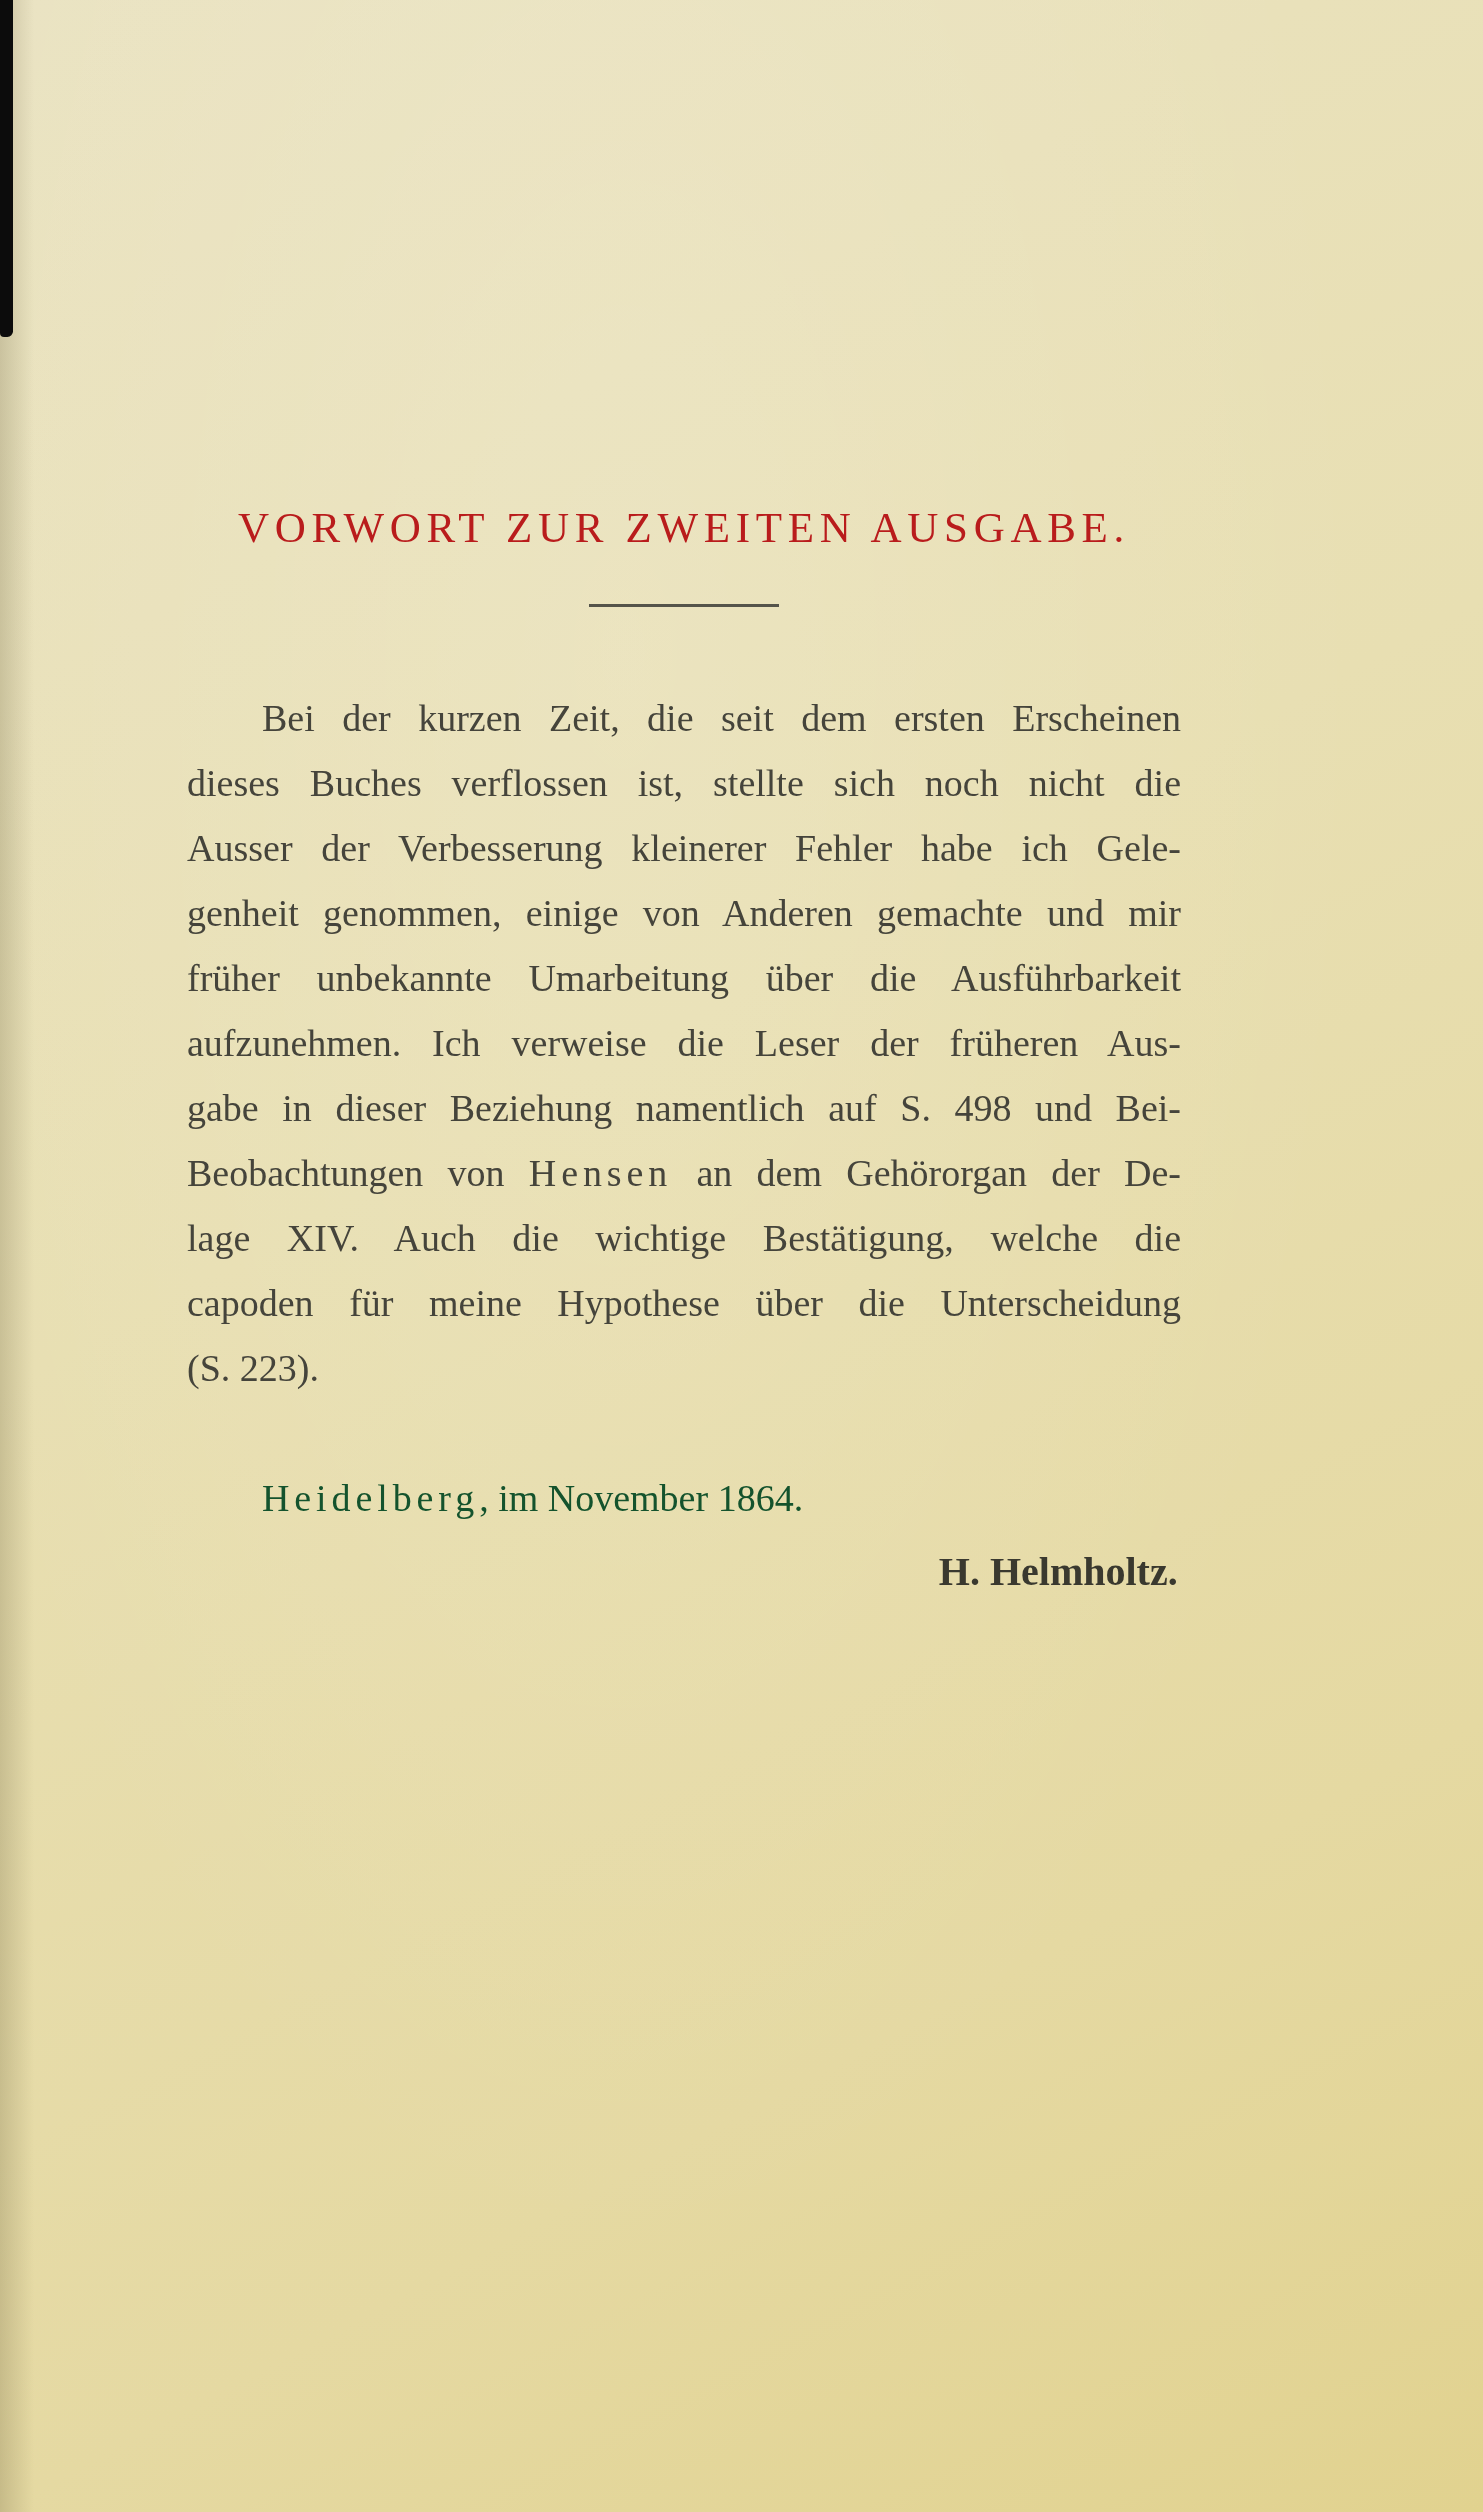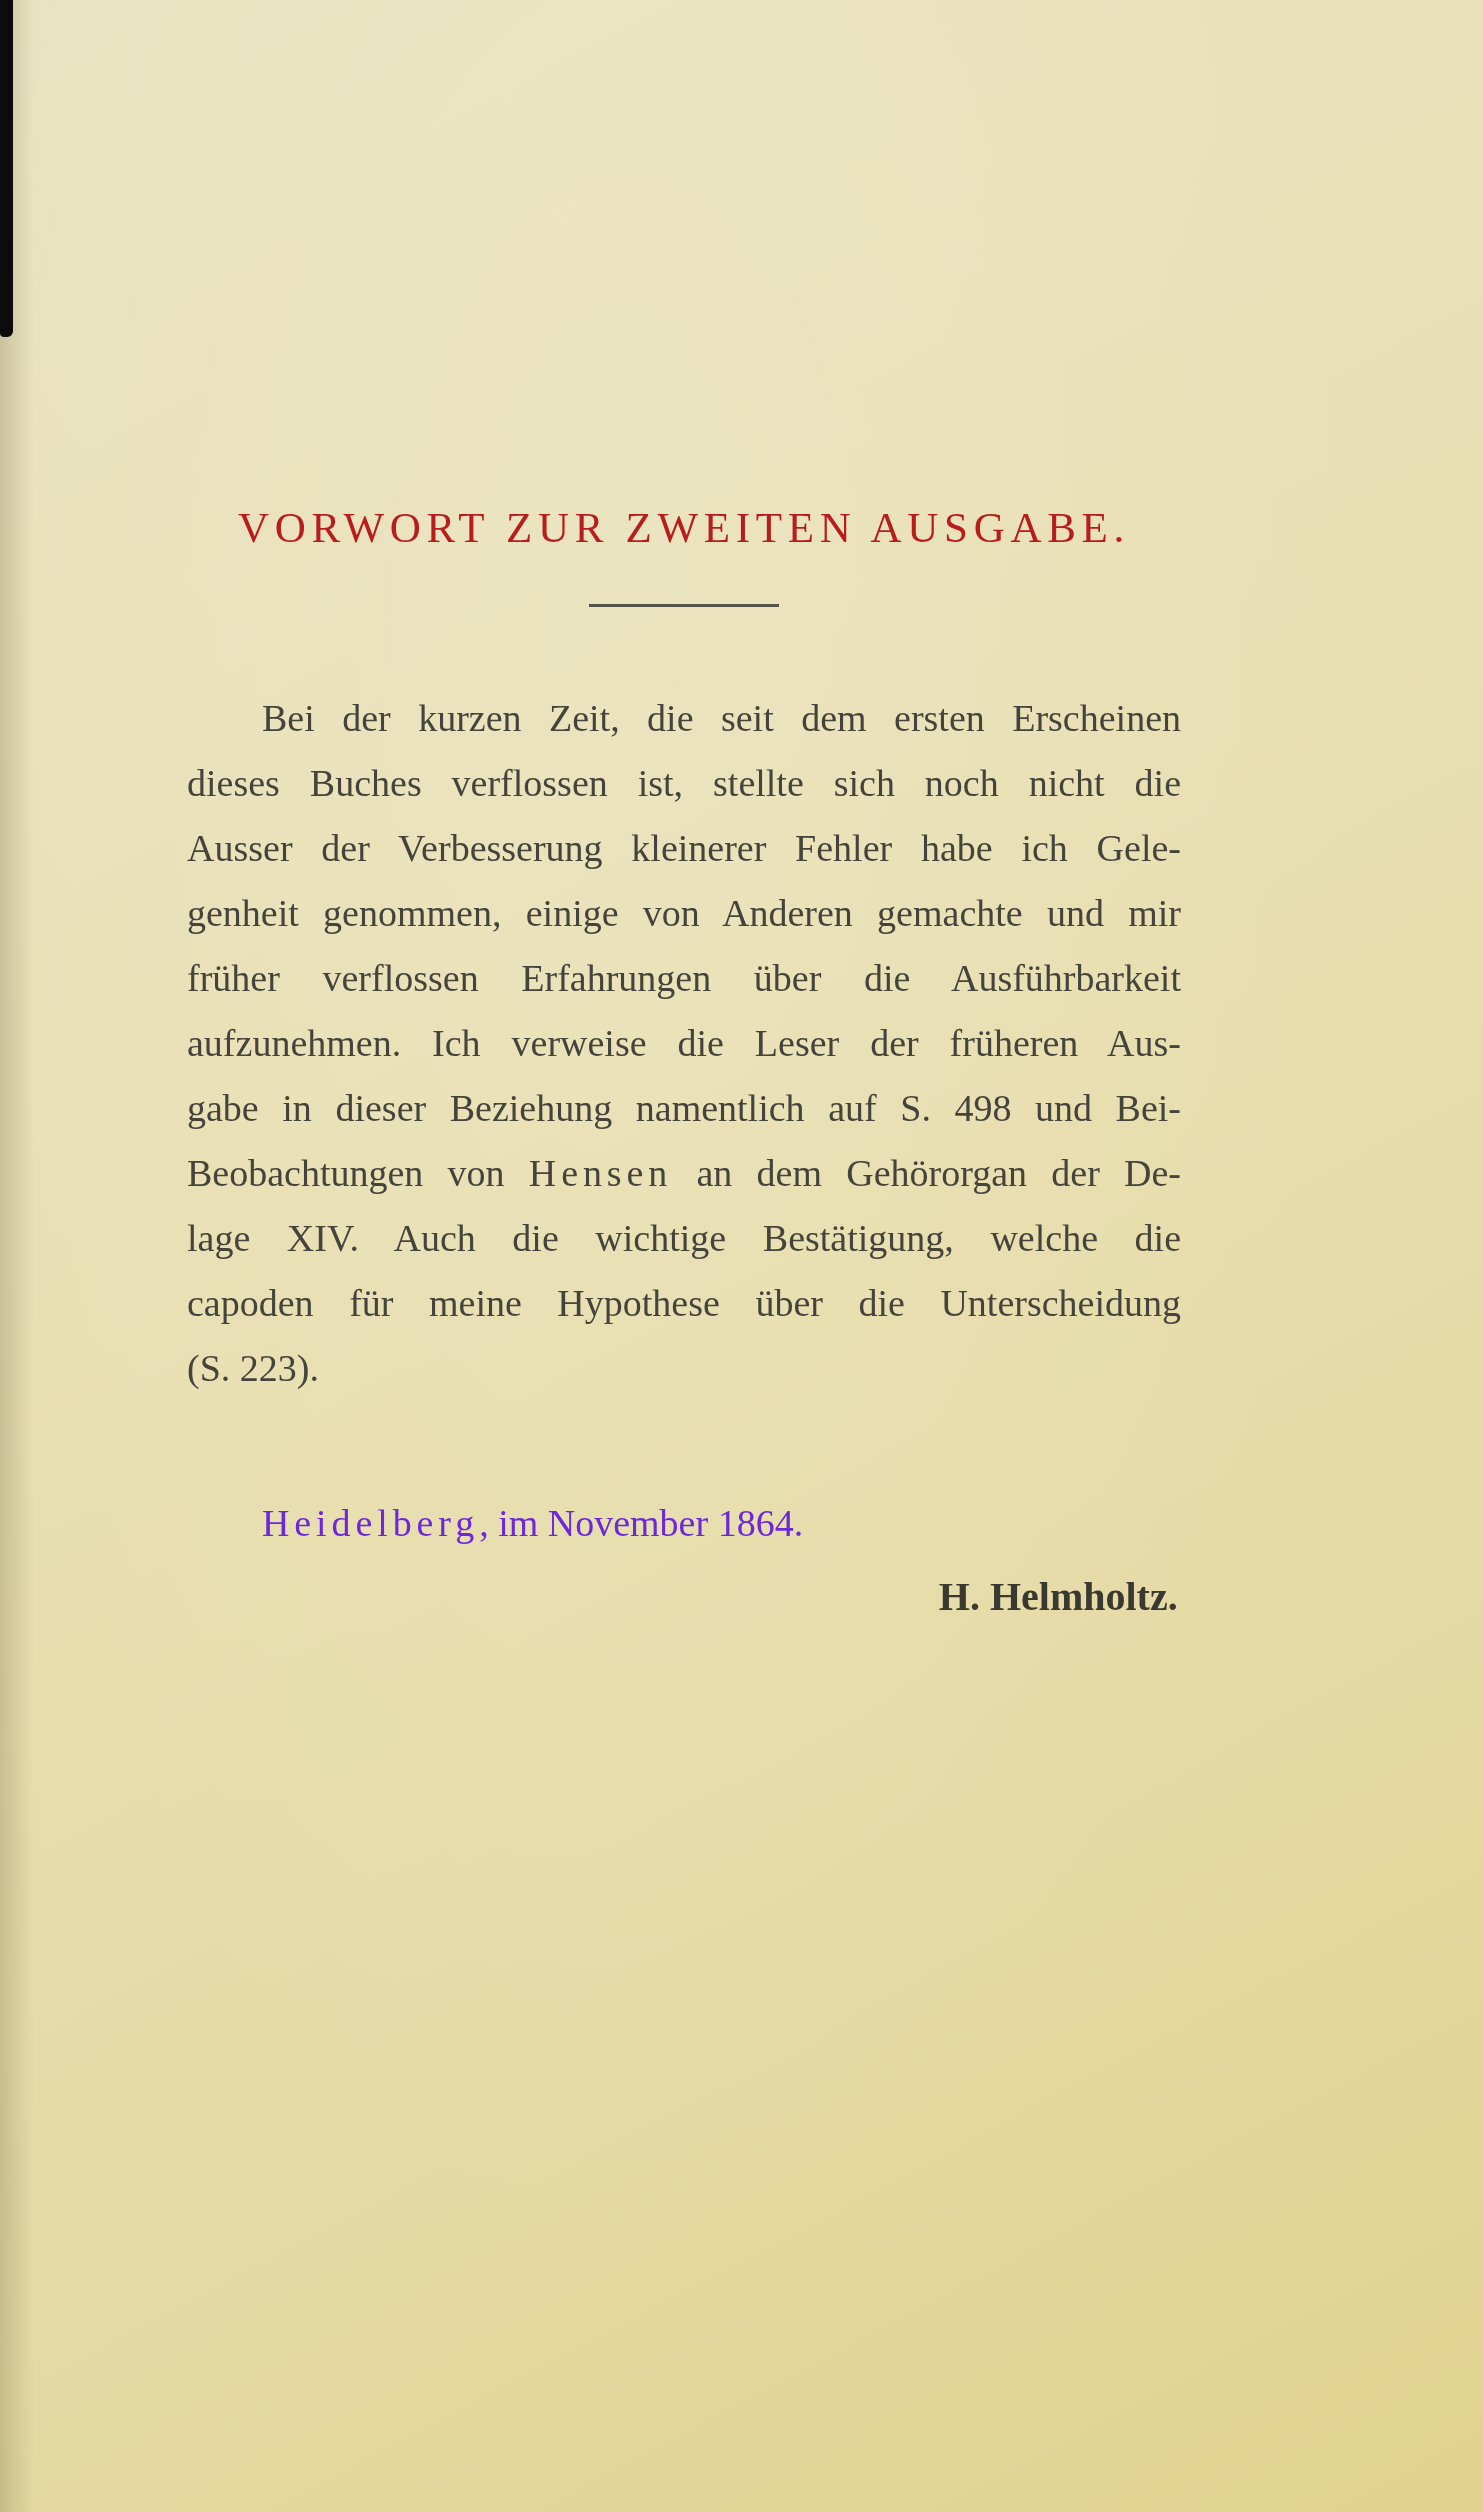--- a/index.html
+++ b/index.html
@@ -65,24 +65,24 @@
     padding-left: 75px;
   }
   .pline.last {
     text-align: left;
     text-align-last: left;
   }
   .sperr {
     letter-spacing: 4.9px;
   }
   .dateline {
-    margin-top: 100px;
+    margin-top: 75px;
     font-size: 38px;
     padding-left: 75px;
-    color: #6d28d9;
+    color: #14532d;
   }
   .signature {
     margin-top: 28px;
     font-size: 40px;
     font-weight: bold;
     text-align: right;
     padding-right: 3.3px;
     color: #3a392f;
     font-family: "Liberation Serif", "DejaVu Serif", serif;
   }
@@ -97,21 +97,21 @@
 
   <div class="title">VORWORT ZUR ZWEITEN AUSGABE.</div>
 
   <div class="title-divider"></div>
 
   <div class="body-text">
     <div class="pline first">Bei der kurzen Zeit, die seit dem ersten Erscheinen</div>
     <div class="pline">dieses Buches verflossen ist, stellte sich noch nicht die</div>
     <div class="pline">Ausser der Verbesserung kleinerer Fehler habe ich Gele-</div>
     <div class="pline">genheit genommen, einige von Anderen gemachte und mir</div>
-    <div class="pline">früher verflossen Erfahrungen über die Ausführbarkeit</div>
+    <div class="pline">früher unbekannte Umarbeitung über die Ausführbarkeit</div>
     <div class="pline">aufzunehmen. Ich verweise die Leser der früheren Aus-</div>
     <div class="pline">gabe in dieser Beziehung namentlich auf S. 498 und Bei-</div>
     <div class="pline"><span>Beobachtungen von </span><span class="sperr">Hensen</span><span> an dem Gehörorgan der De-</span></div>
 
     <div class="pline">lage XIV. Auch die wichtige Bestätigung, welche die</div>
 
     <div class="pline">capoden für meine Hypothese über die Unterscheidung</div>
     <div class="pline last">(S. 223).</div>
   </div>
 

